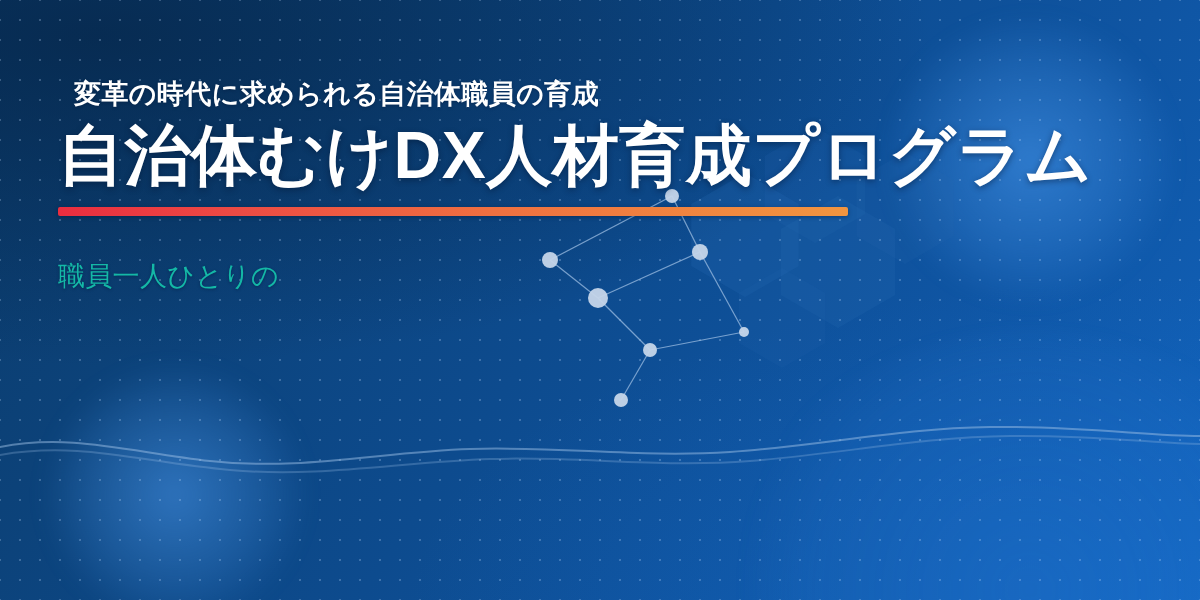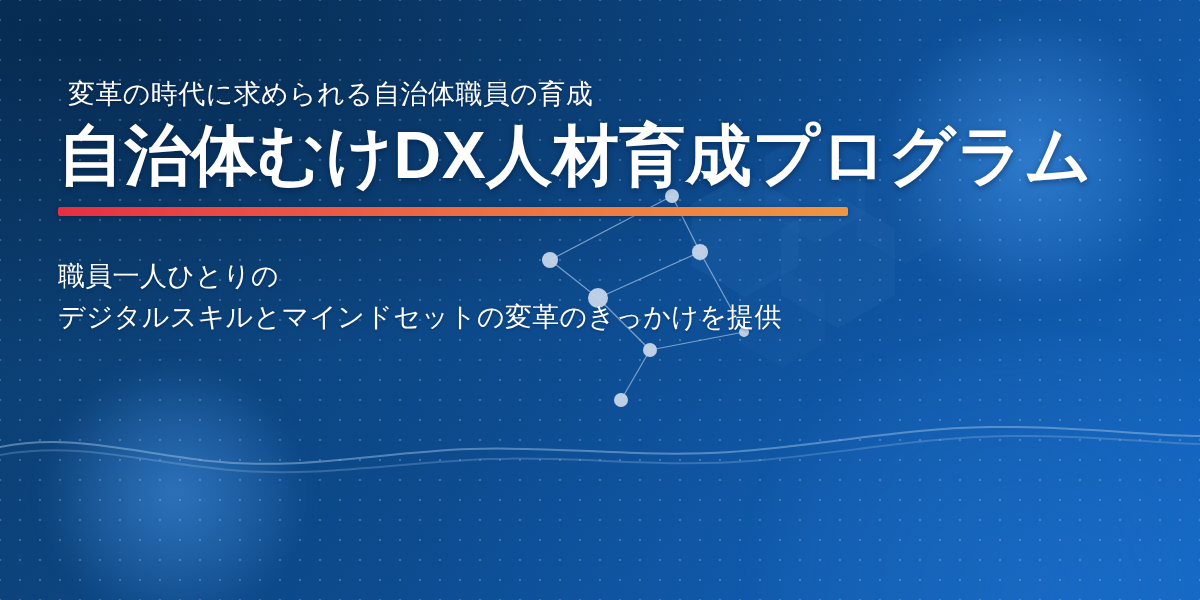--- a/index.html
+++ b/index.html
@@ -80,22 +80,22 @@
     position: absolute;
     left: 58px;
     top: 78px;
     width: 960px;
   }
   .kicker {
     color: #ffffff;
     font-size: 27px;
     line-height: 1.25;
     letter-spacing: .4px;
-    font-weight: 400;
-    margin: 0 0 6px 10px;
+    font-weight: 700;
+    margin: 0 0 6px 16px;
     text-shadow: 0 1px 3px rgba(0,20,50,.40);
   }
   .title {
     color: #ffffff;
     font-size: 66px;
     line-height: 1.14;
     font-weight: 700;
     letter-spacing: .5px;
     margin: 0;
     white-space: nowrap;
@@ -104,21 +104,21 @@
   .accent-bar {
     margin-top: 14px;
     width: 790px;
     height: 9px;
     border-radius: 2px;
     background: linear-gradient(90deg, #ea2d3f 0%, #ec4a44 22%, #ef7040 55%, #f2953f 100%);
     box-shadow: 0 1px 4px rgba(0,15,40,.35);
   }
   .lede {
     margin-top: 40px;
-    color: #ffffff;
+    color: #14b8a6;
     font-size: 27px;
     line-height: 1.52;
     font-weight: 400;
     letter-spacing: .3px;
     text-shadow: 0 1px 3px rgba(0,20,50,.40);
   }
   .lede-line { display: block; white-space: nowrap; }
 </style>
 </head>
 <body>
@@ -180,17 +180,16 @@
 
   <div class="content">
     <p class="kicker">変革の時代に求められる自治体職員の育成</p>
 
     <h1 class="title">自治体むけDX人材育成プログラム</h1>
 
     <div class="accent-bar"></div>
 
     <div class="lede">
       <span class="lede-line">職員一人ひとりの</span>
-      <span class="lede-line">デジタルスキルとマインドセットの変革のきっかけを提供</span>
     </div>
   </div>
 
 </div>
 
 </body></html>

